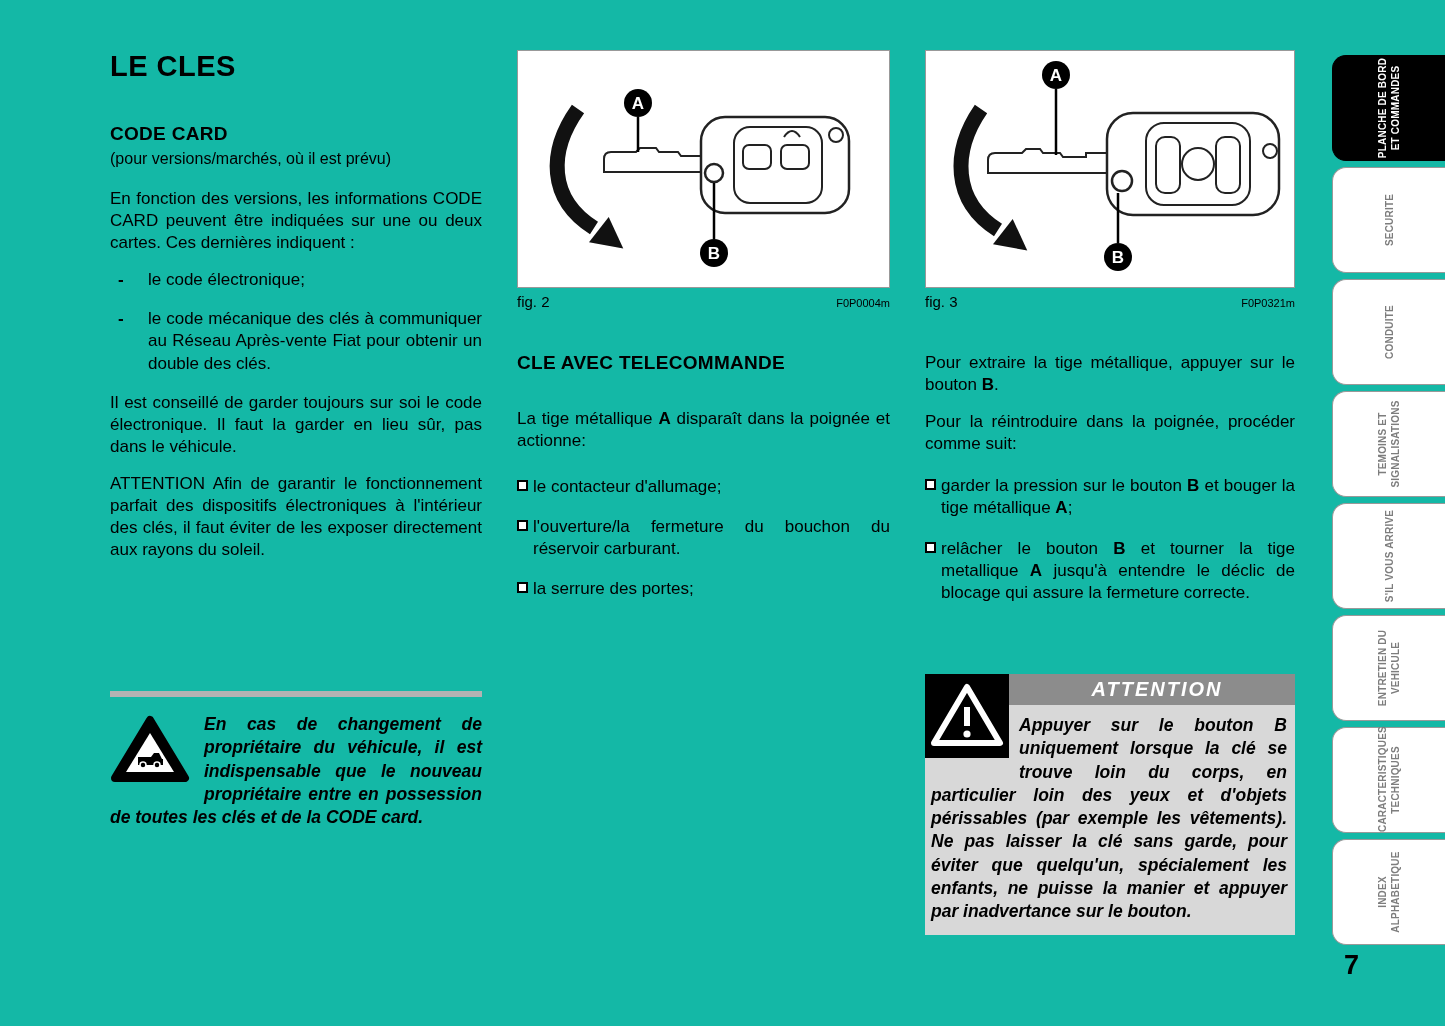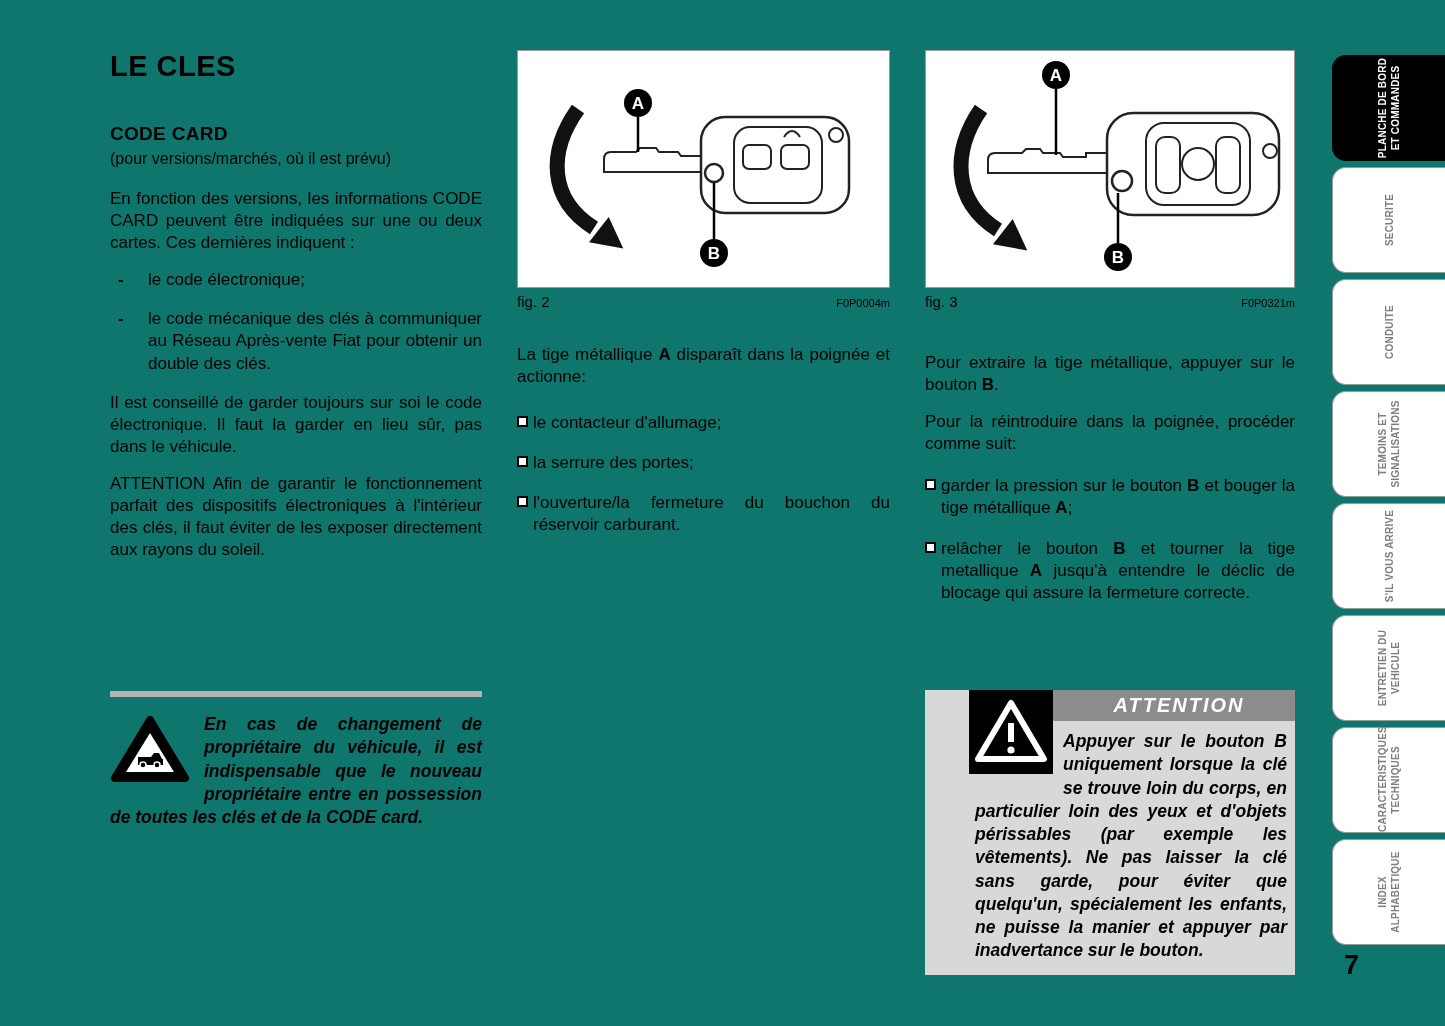--- a/index.html
+++ b/index.html
@@ -1,17 +1,17 @@
 <!DOCTYPE html>
 <html><head>
 <meta charset="utf-8">
 <style>
   * { box-sizing: border-box; }
   body { margin:0; font-family:"Liberation Sans", sans-serif; color:#000; background:#fff; }
-  .page { position:relative; width:1445px; height:1026px; background:#0f766e; overflow:hidden; }
+  .page { position:relative; width:1445px; height:1026px; background:#14b8a6; overflow:hidden; }
 
   .col { position:absolute; top:50px; }
   #col1 { left:110px; width:372px; height:940px; }
   #col2 { left:517px; width:373px; }
   #col3 { left:925px; width:370px; }
 
   .para { font-size:17px; line-height:1.3; text-align:justify; margin:0 0 15px; }
   .para span { display:inline; }
   .block { display:block; }
 
@@ -31,21 +31,21 @@
   .fig-code { font-size:11px; }
 
   .mid-heading { margin-top:42px; }
   .col-gap-top { margin-top:42px; }
 
   .warning { position:absolute; top:641px; left:0; width:372px; }
   .warning-bar { height:6px; background:#b3b3b3; margin-bottom:16px; }
   .warning-icon { float:left; margin:2px 14px 4px 0; }
   .warning-text { font-size:17.5px; font-weight:bold; font-style:italic; line-height:1.33; text-align:justify; }
 
-  .attention-box { position:absolute; top:640px; left:0; width:370px; background:#d8d8d8;padding-left:44px; }
+  .attention-box { position:absolute; top:624px; left:0; width:370px; background:#d8d8d8; }
   .attn-icon { float:left; width:84px; height:84px; margin:0 10px 8px 0; }
   .attn-header { background:#8c8c8c; color:#fff; font-weight:bold; font-style:italic; font-size:20px; text-align:center; padding:4px 0; letter-spacing:2px; margin-bottom:9px; }
   .attn-body { font-size:17.5px; font-weight:bold; font-style:italic; line-height:1.33; text-align:justify; padding:0 8px 12px 6px; }
 
   .sidebar-tab { position:absolute; left:1332px; width:113px; height:106px; background:#fff; border:1px solid #999; border-right:none; border-radius:14px 0 0 14px; }
   .sidebar-tab.active { background:#000; border-color:#000; }
   .tab-label { position:absolute; left:50%; top:50%; width:104px; transform:translate(-50%,-50%) rotate(-90deg); text-align:center; font-size:10px; font-weight:bold; color:#7d7d7d; line-height:1.3; letter-spacing:0.2px; }
   .sidebar-tab.active .tab-label { color:#fff; }
 
   .page-number { position:absolute; left:1344px; top:950px; font-size:27px; font-weight:bold; }
@@ -115,36 +115,37 @@
         <line x1="196" y1="188" x2="196" y2="132" stroke="#000" stroke-width="2.5"></line>
         <circle cx="196" cy="202" r="14" fill="#000"></circle>
         <text x="196" y="208" text-anchor="middle" font-size="17" font-weight="bold" fill="#fff">B</text>
       </svg>
     </div>
     <div class="fig-caption">
       <span class="fig-label">fig. 2</span>
       <span class="fig-code">F0P0004m</span>
     </div>
 
+    <div class="h2 mid-heading">CLE AVEC TELECOMMANDE</div>
 
     <div class="para col-gap-top" style="margin-top:34px;">
       <span>La tige métallique </span><b>A</b><span> disparaît dans la poignée et actionne:</span>
     </div>
 
     <div class="cb-item" style="margin-top:24px;">
       <span class="cb"></span>
       <span>le contacteur d'allumage;</span>
     </div>
     <div class="cb-item">
       <span class="cb"></span>
+      <span>l'ouverture/la fermeture du bouchon du réservoir carburant.</span>
+    </div>
+    <div class="cb-item">
+      <span class="cb"></span>
       <span>la serrure des portes;</span>
-    </div>
-    <div class="cb-item">
-      <span class="cb"></span>
-      <span>l'ouverture/la fermeture du bouchon du réservoir carburant.</span>
     </div>
   </div>
 
   <div class="col" id="col3">
     <div class="figure-box">
       <svg viewBox="0 0 368 236" width="368" height="236">
         <path d="M55 58 C 26 100 26 150 72 179" fill="none" stroke="#111" stroke-width="15"></path>
         <g transform="translate(80,183) rotate(38)">
             <polygon points="-4,-16 27,0 -4,16" fill="#111"></polygon>
           </g>

